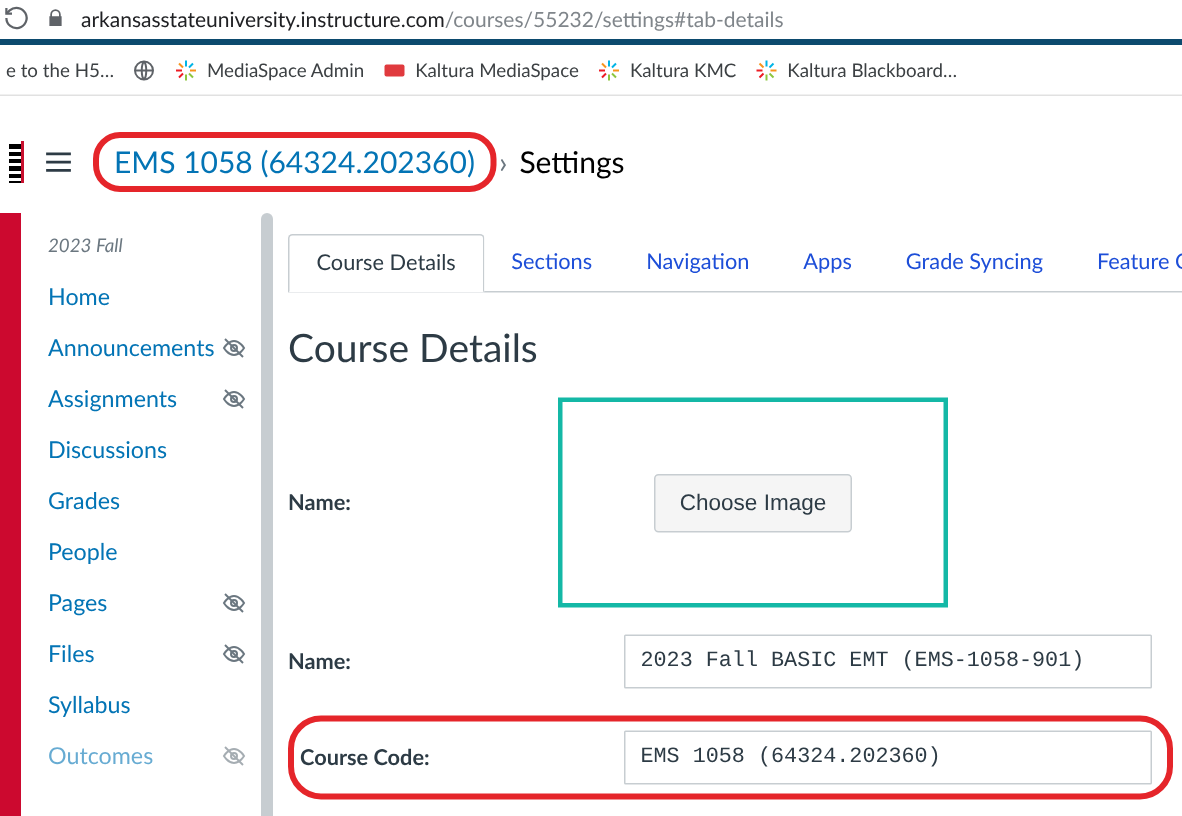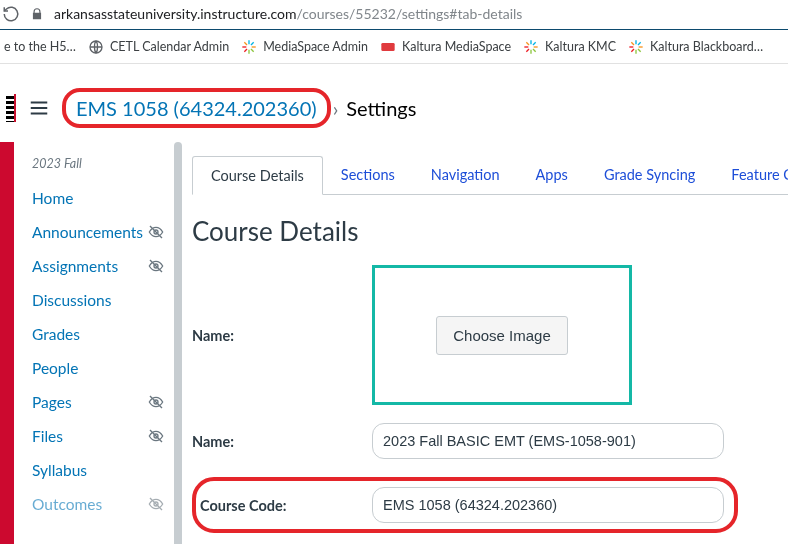--- a/index.html
+++ b/index.html
@@ -11,21 +11,21 @@
     width: 788px;
     overflow: hidden;
   }
 
   
   .address-row {
     display: flex;
     align-items: center;
     gap: 10px;
     padding: 4px 6px 6px 2px;
-    border-bottom: 1px solid #0c4a6e;
+    border-bottom: 4px solid #0c4a6e;
     background: #fff;
     color: #3c4043;
     height: 30px;
   }
   .address-row .reload {
     width: 18px; height: 18px; color: #5f6368;
   }
   .address-row .lock {
     width: 14px; height: 14px; color: #5f6368;
   }
@@ -183,25 +183,26 @@
     border-radius: 3px;
     background: #f5f5f5;
     padding: 10px 16px;
     font-size: 15px;
     color: #2d3b45;
     cursor: pointer;
   }
   .text-input {
     width: 352px;
     border: 1px solid #c7cdd1;
-    border-radius: 12px;
+    border-radius: 1px;
     padding: 9px 10px;
     font-size: 14.5px;
     color: #2d3b45;
-    font-family: Liberation Sans, sans-serif;
+    font-family: Liberation Mono, monospace;
+    margin-left: 44px;
   }
   .circle-highlight-cc {
     border: 4px solid #e5252a;
     border-radius: 22px;
     padding: 6px 10px 6px 0px;
     display:inline-flex;
     align-items:center;
   }
 
   svg { display:block; }
@@ -230,21 +231,20 @@
   <div class="bookmark">
     <span>e to the H5…</span>
   </div>
   <div class="bookmark">
     <span class="bm-icon">
       <svg viewBox="0 0 24 24" fill="none" stroke="#5f6368" stroke-width="2">
           <circle cx="12" cy="12" r="9"></circle>
           <path d="M3 12h18M12 3c3 3 3 15 0 18M12 3c-3 3-3 15 0 18"></path>
         </svg>
     </span>
-    <span>CETL Calendar Admin</span>
   </div>
   <div class="bookmark">
     <span class="bm-icon">
       <svg viewBox="0 0 24 24">
           <g fill="none" stroke-width="2">
             <path stroke="#00b4e5" d="M12 2v6"></path>
             <path stroke="#f7941e" d="M22 12h-6"></path>
             <path stroke="#8dc63f" d="M12 22v-6"></path>
             <path stroke="#ed1c24" d="M2 12h6"></path>
             <path stroke="#00b4e5" d="M19 5l-4 4"></path>

